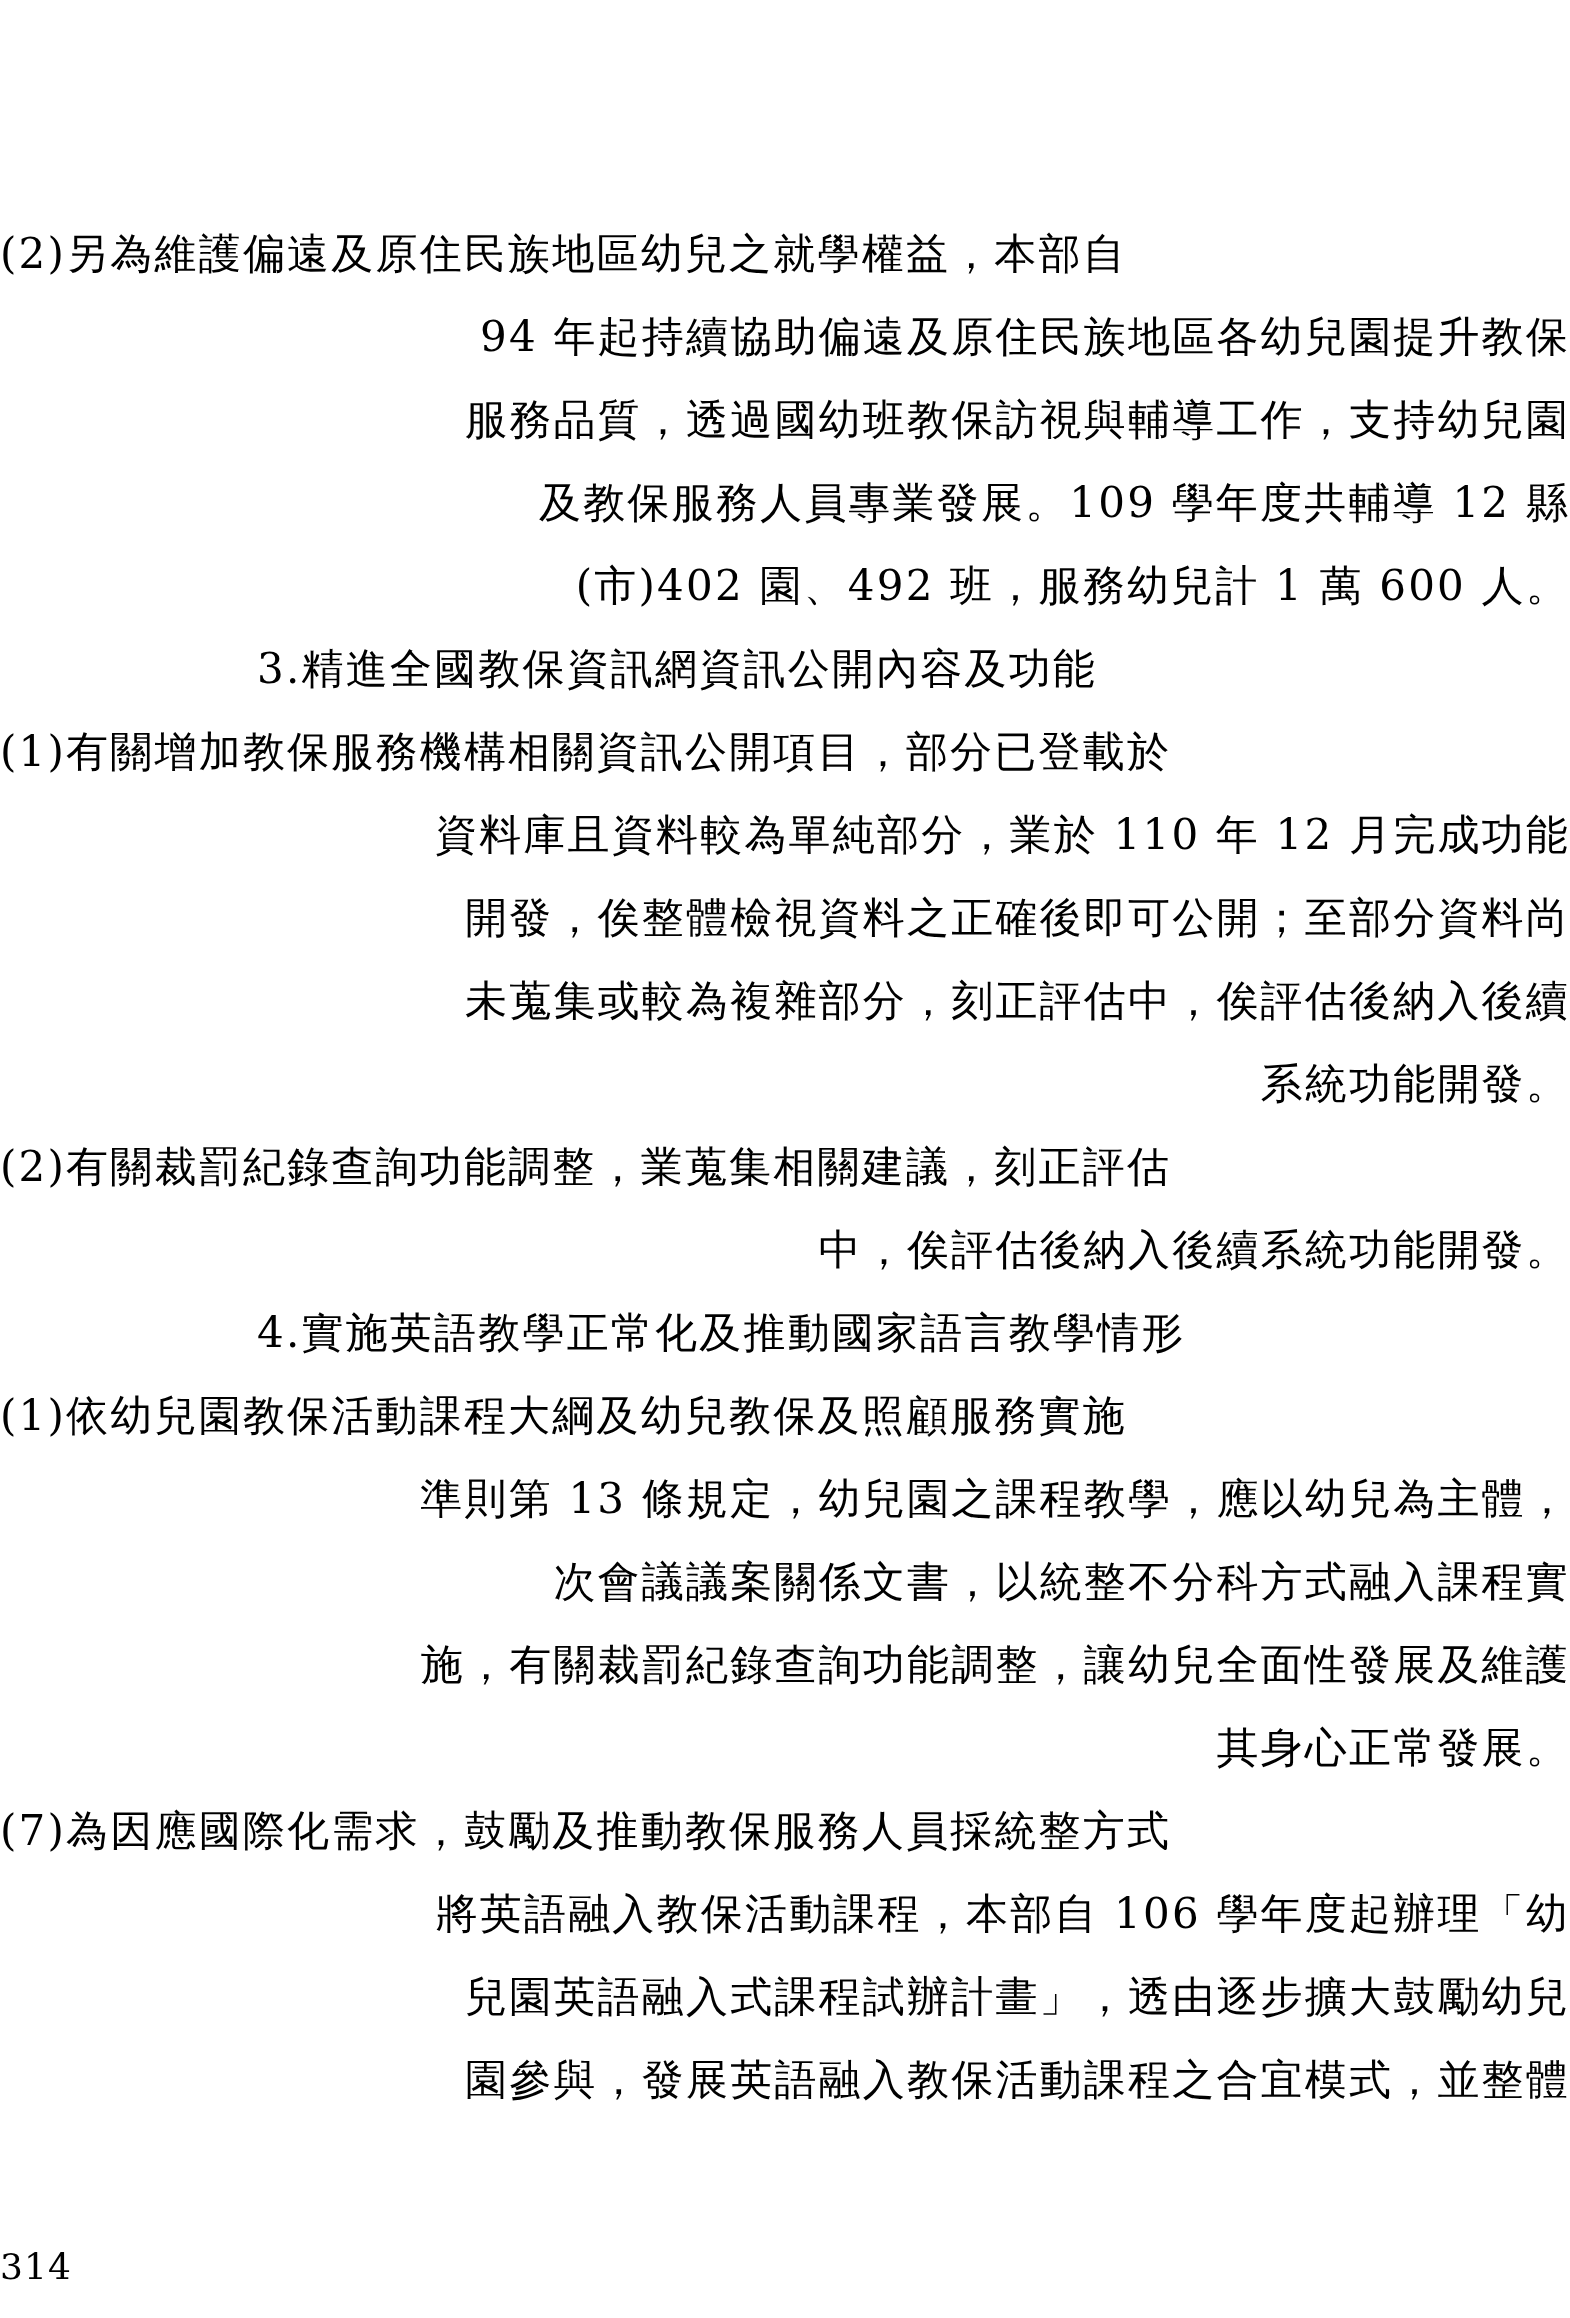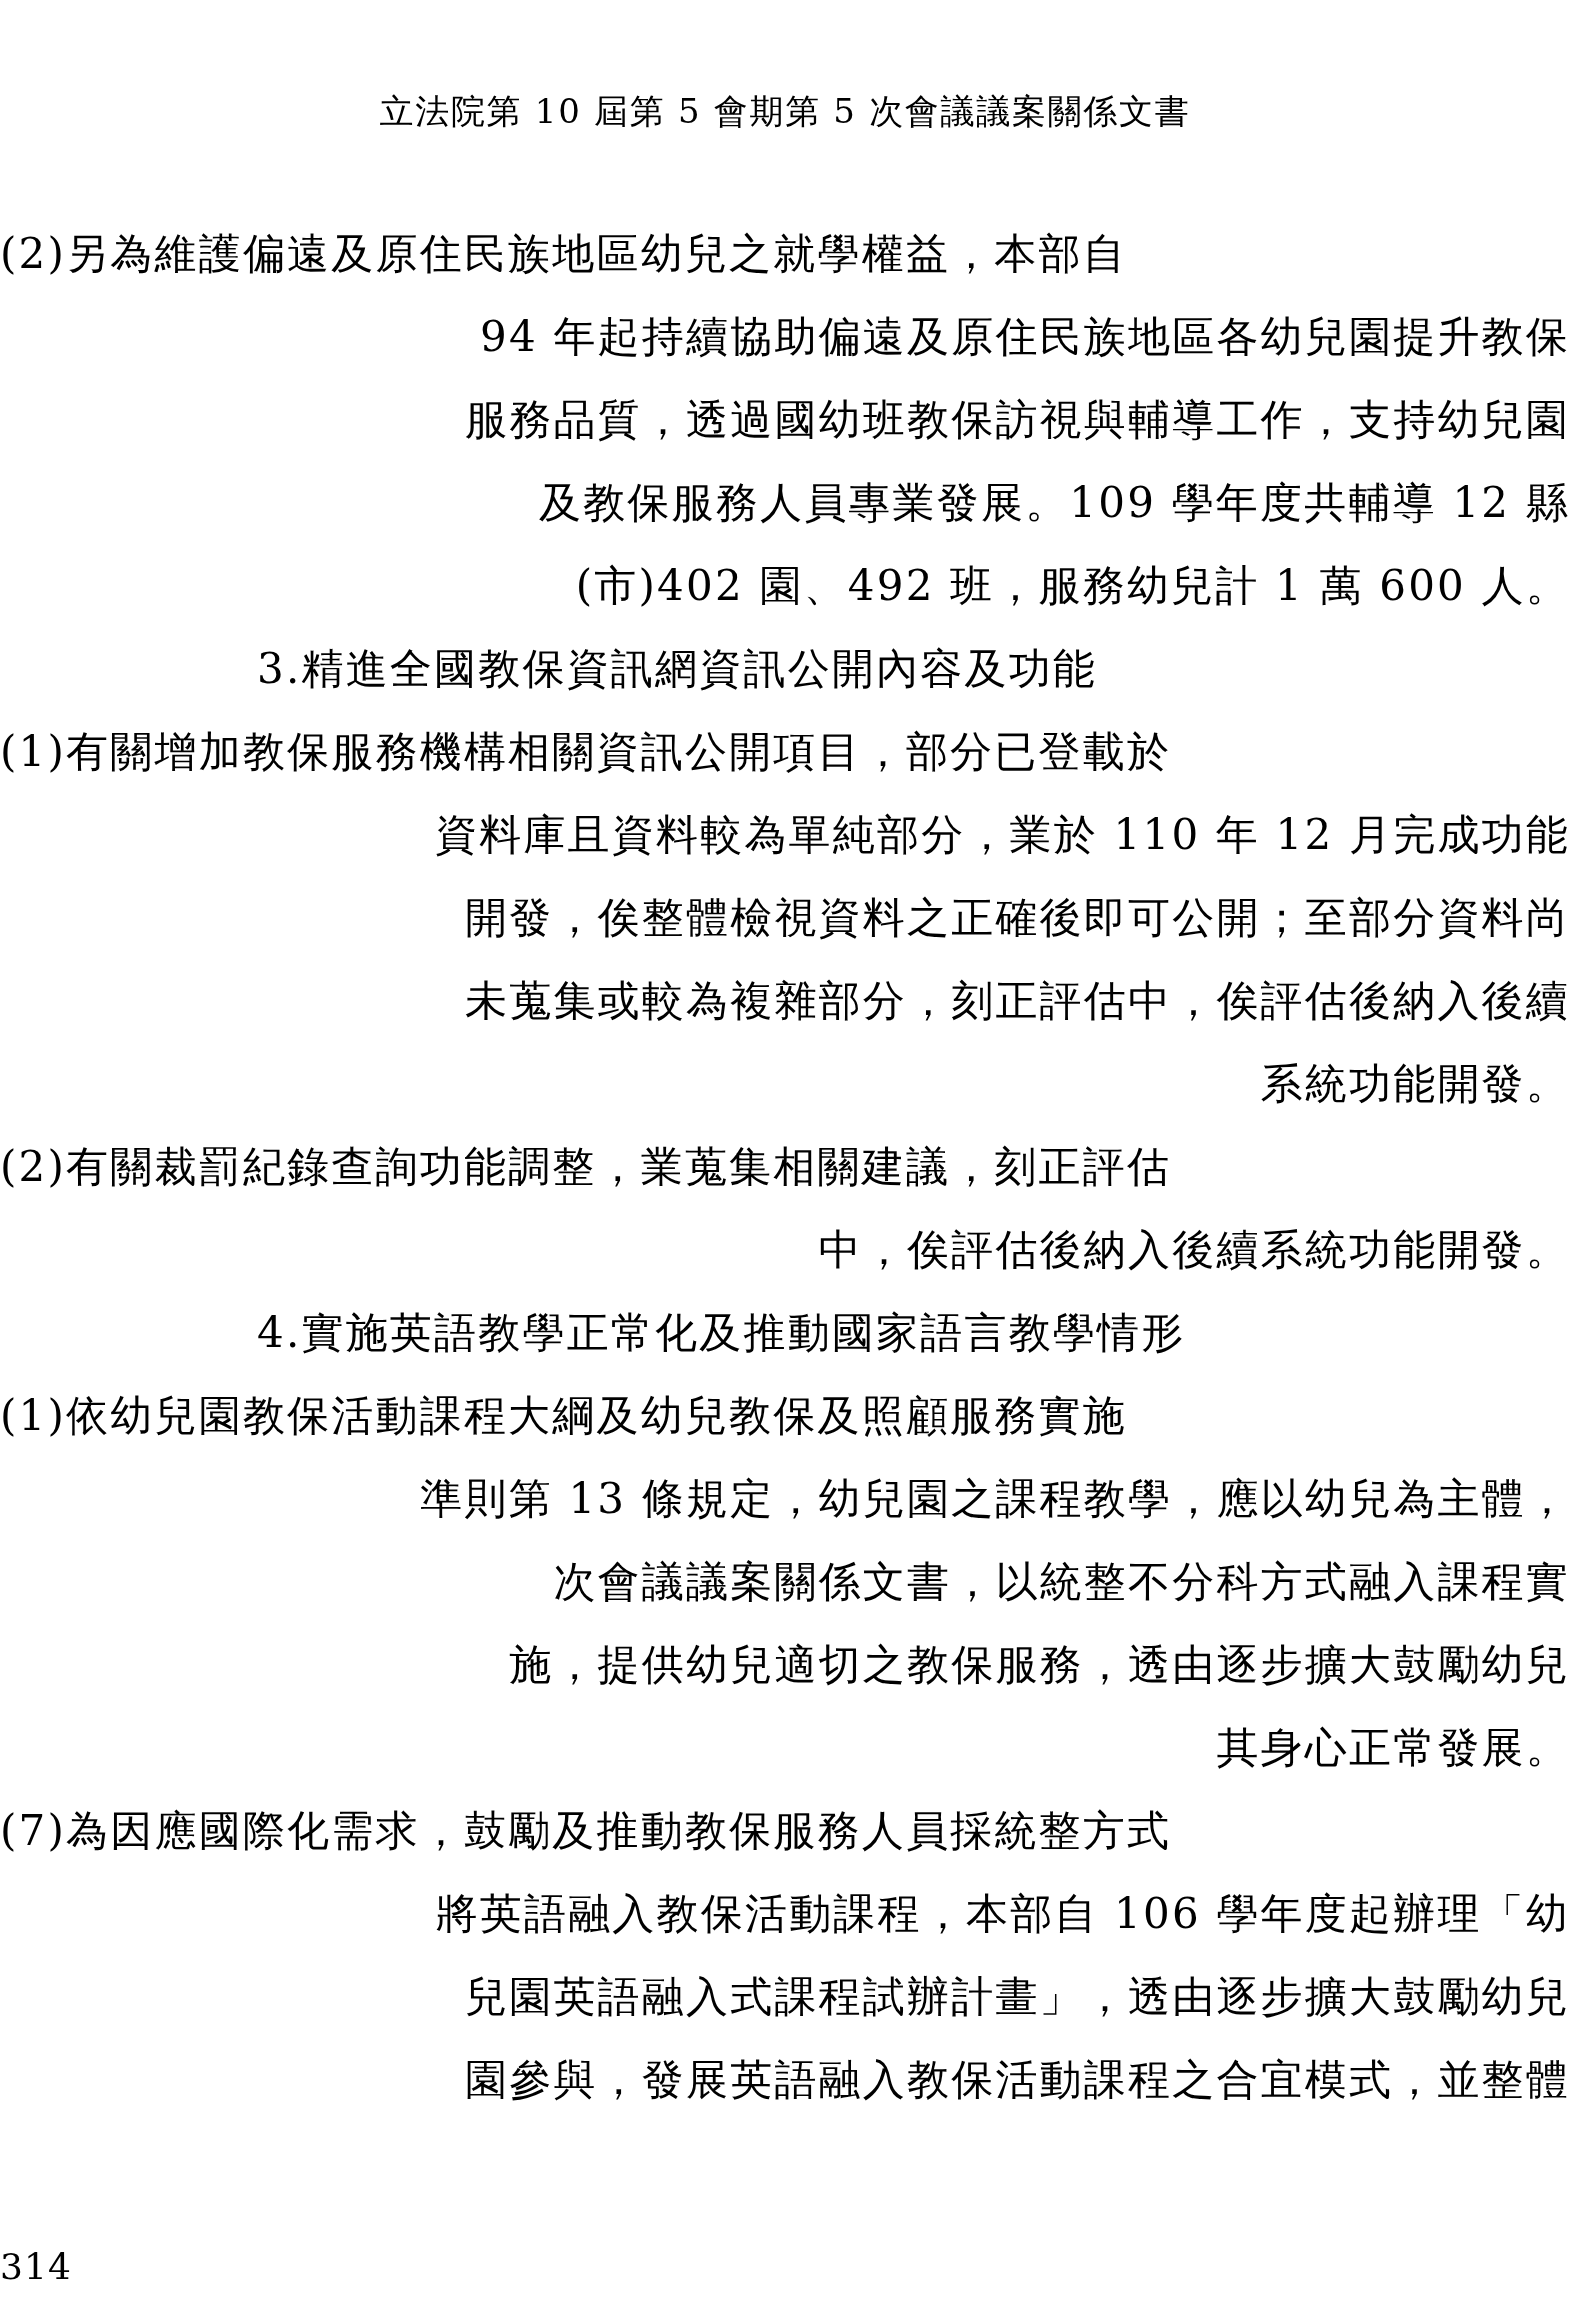--- a/index.html
+++ b/index.html
@@ -50,42 +50,41 @@
     width: 1410px;
     text-align: left;
     font-size: 36px;
     letter-spacing: 1.1px;
   }
 </style>
 </head>
 <body>
 
 <div class="page">
-  <div class="doc-header">立法院第 10 屆第 5 會期第 5 次會議議案關係文書</div>
 
   <div class="body-lines">
 
   <div class="text-line indent-paren">(2)另為維護偏遠及原住民族地區幼兒之就學權益，本部自</div>
       <div class="text-line indent-cont">94 年起持續協助偏遠及原住民族地區各幼兒園提升教保</div>
       <div class="text-line indent-cont">服務品質，透過國幼班教保訪視與輔導工作，支持幼兒園</div>
       <div class="text-line indent-cont">及教保服務人員專業發展。109 學年度共輔導 12 縣</div>
       <div class="text-line indent-cont">(市)402 園、492 班，服務幼兒計 1 萬 600 人。</div>
       <div class="text-line indent-item">3.精進全國教保資訊網資訊公開內容及功能</div>
       <div class="text-line indent-paren">(1)有關增加教保服務機構相關資訊公開項目，部分已登載於</div>
       <div class="text-line indent-cont">資料庫且資料較為單純部分，業於 110 年 12 月完成功能</div>
       <div class="text-line indent-cont">開發，俟整體檢視資料之正確後即可公開；至部分資料尚</div>
       <div class="text-line indent-cont">未蒐集或較為複雜部分，刻正評估中，俟評估後納入後續</div>
       <div class="text-line indent-cont">系統功能開發。</div>
       <div class="text-line indent-paren">(2)有關裁罰紀錄查詢功能調整，業蒐集相關建議，刻正評估</div>
       <div class="text-line indent-cont">中，俟評估後納入後續系統功能開發。</div>
       <div class="text-line indent-item">4.實施英語教學正常化及推動國家語言教學情形</div>
       <div class="text-line indent-paren">(1)依幼兒園教保活動課程大綱及幼兒教保及照顧服務實施</div>
       <div class="text-line indent-cont">準則第 13 條規定，幼兒園之課程教學，應以幼兒為主體，</div>
       <div class="text-line indent-cont">次會議議案關係文書，以統整不分科方式融入課程實</div>
-      <div class="text-line indent-cont">施，提供幼兒適切之教保服務，透由逐步擴大鼓勵幼兒</div>
+      <div class="text-line indent-cont">施，有關裁罰紀錄查詢功能調整，讓幼兒全面性發展及維護</div>
       <div class="text-line indent-cont">其身心正常發展。</div>
       <div class="text-line indent-paren">(7)為因應國際化需求，鼓勵及推動教保服務人員採統整方式</div>
       <div class="text-line indent-cont">將英語融入教保活動課程，本部自 106 學年度起辦理「幼</div>
       <div class="text-line indent-cont">兒園英語融入式課程試辦計畫」，透由逐步擴大鼓勵幼兒</div>
       <div class="text-line indent-cont">園參與，發展英語融入教保活動課程之合宜模式，並整體</div>
     </div>
 
   <div class="page-number">314</div>
 </div>
 

